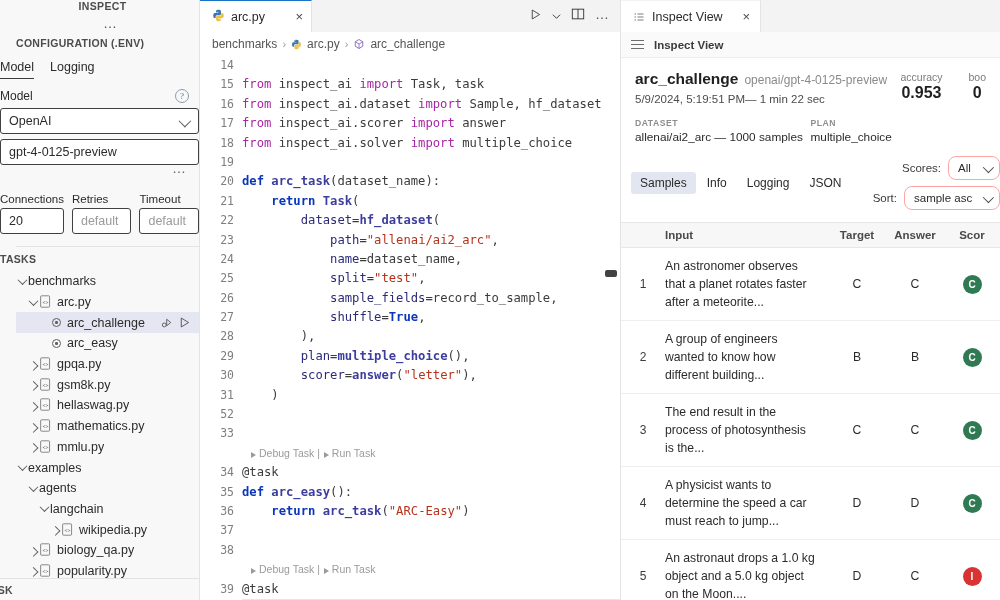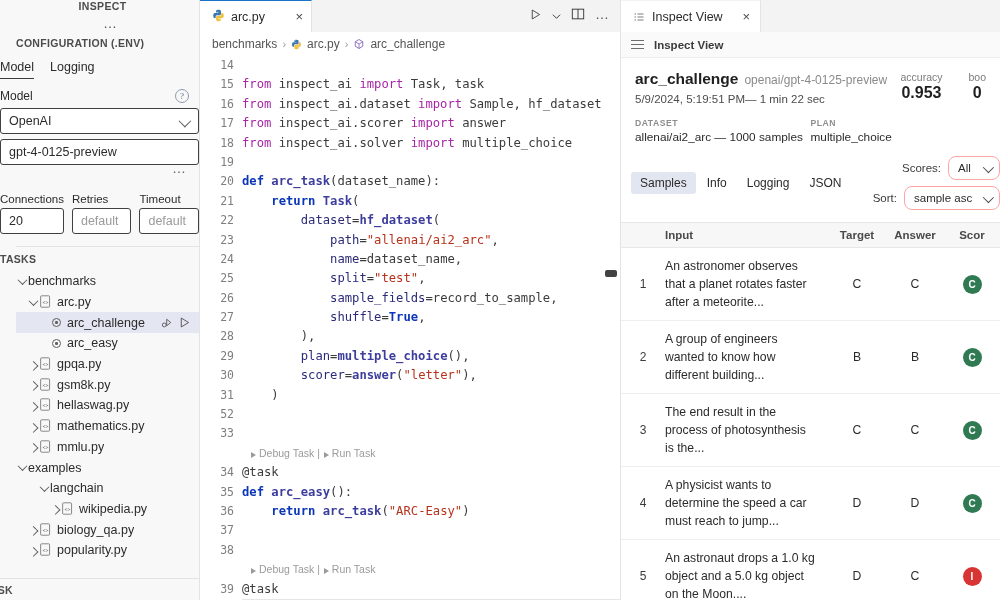--- a/index.html
+++ b/index.html
@@ -337,20 +337,25 @@
                 <rect x="2" y="1" width="11" height="14" rx="1" fill="none" stroke="#6f6f6f" stroke-width="1"></rect>
                 <text x="8" y="11" font-size="6" text-anchor="middle" fill="#6f6f6f" font-family="monospace">&lt;&gt;</text>
               </svg>
             </span>
             <span class="lbl">mmlu.py</span>
           </div>
           <div class="row">
             <span style="display:inline-block;width:0px"></span>
             <span class="chev down"></span>
             <span class="lbl">examples</span>
+          </div>
+          <div class="row">
+            <span style="display:inline-block;width:11px"></span>
+            <span class="chev down"></span>
+            <span class="lbl">agents</span>
           </div>
           <div class="row">
             <span style="display:inline-block;width:22px"></span>
             <span class="chev down"></span>
             <span class="lbl">langchain</span>
           </div>
           <div class="row">
             <span style="display:inline-block;width:33px"></span>
             <span class="chev right"></span>
             <span class="pyicon">

